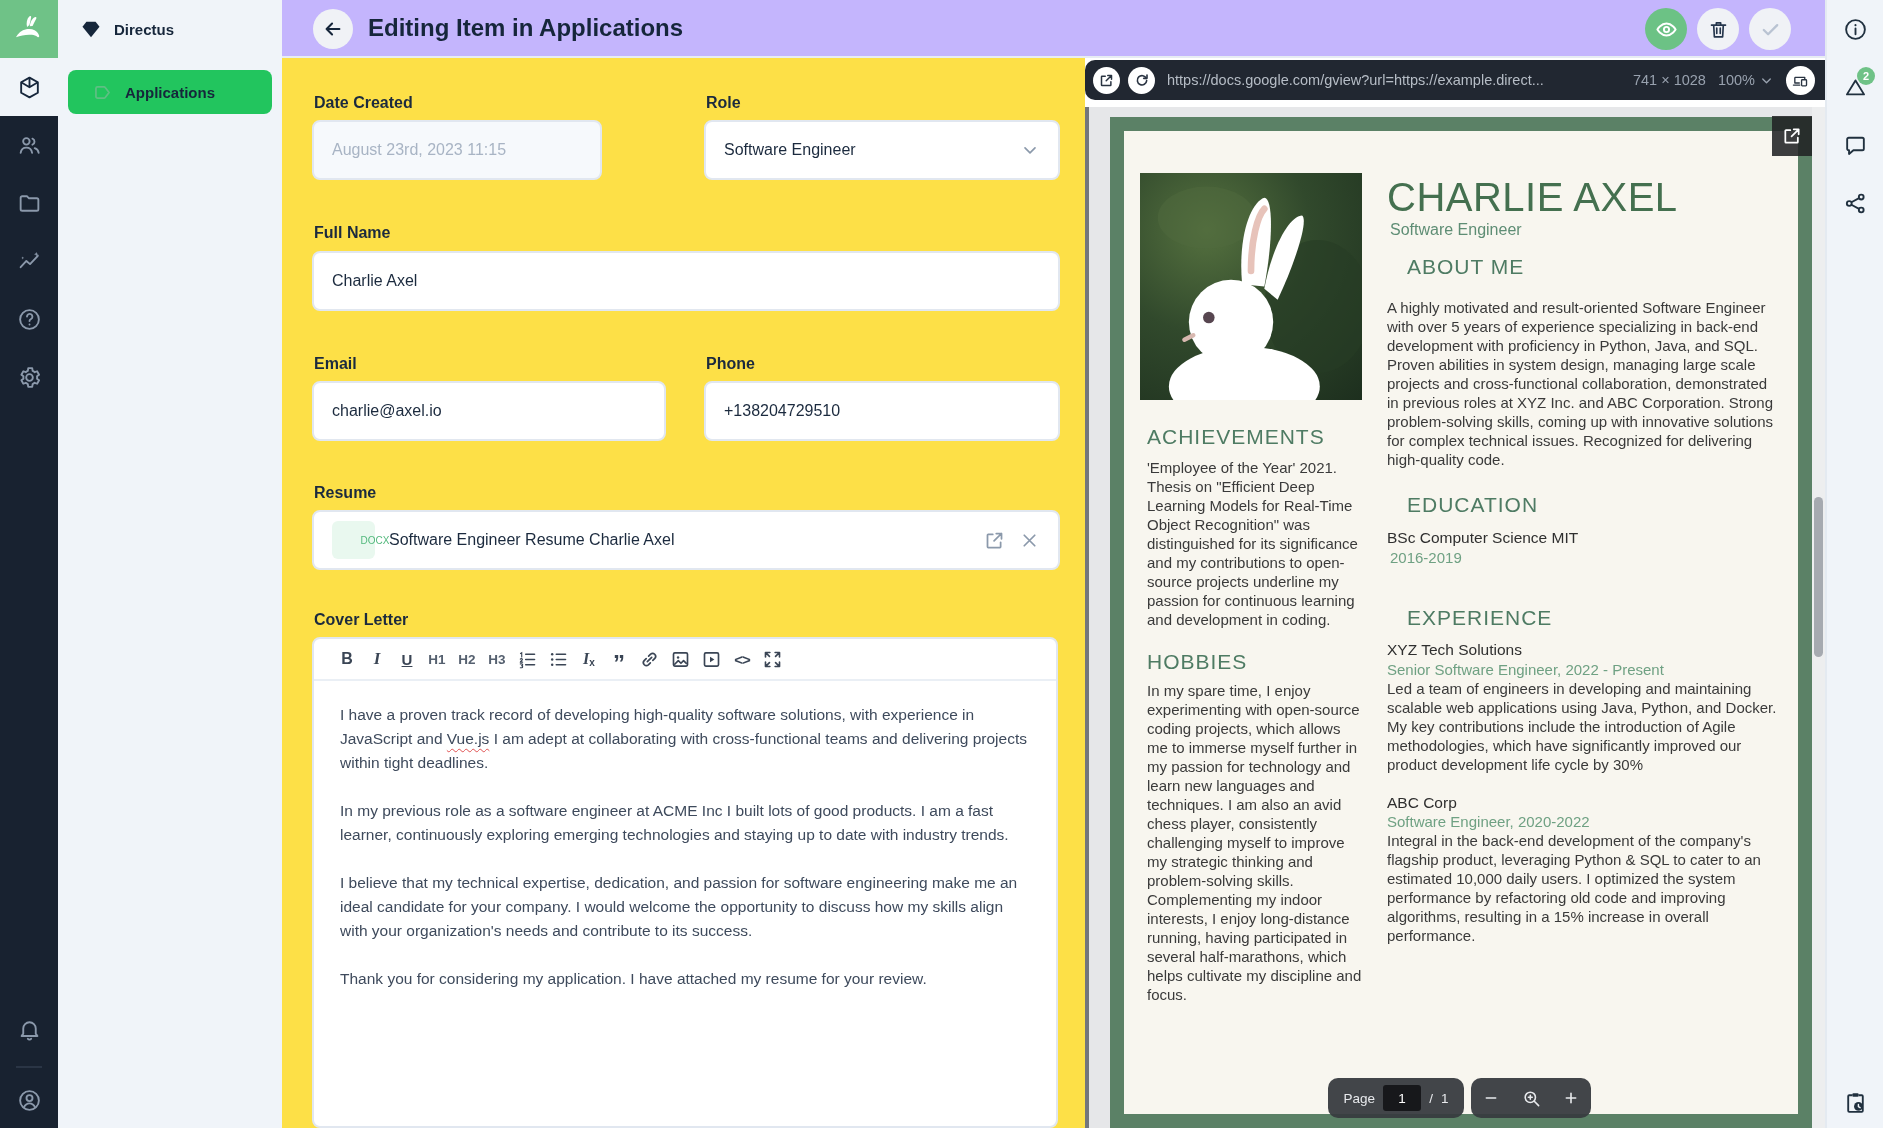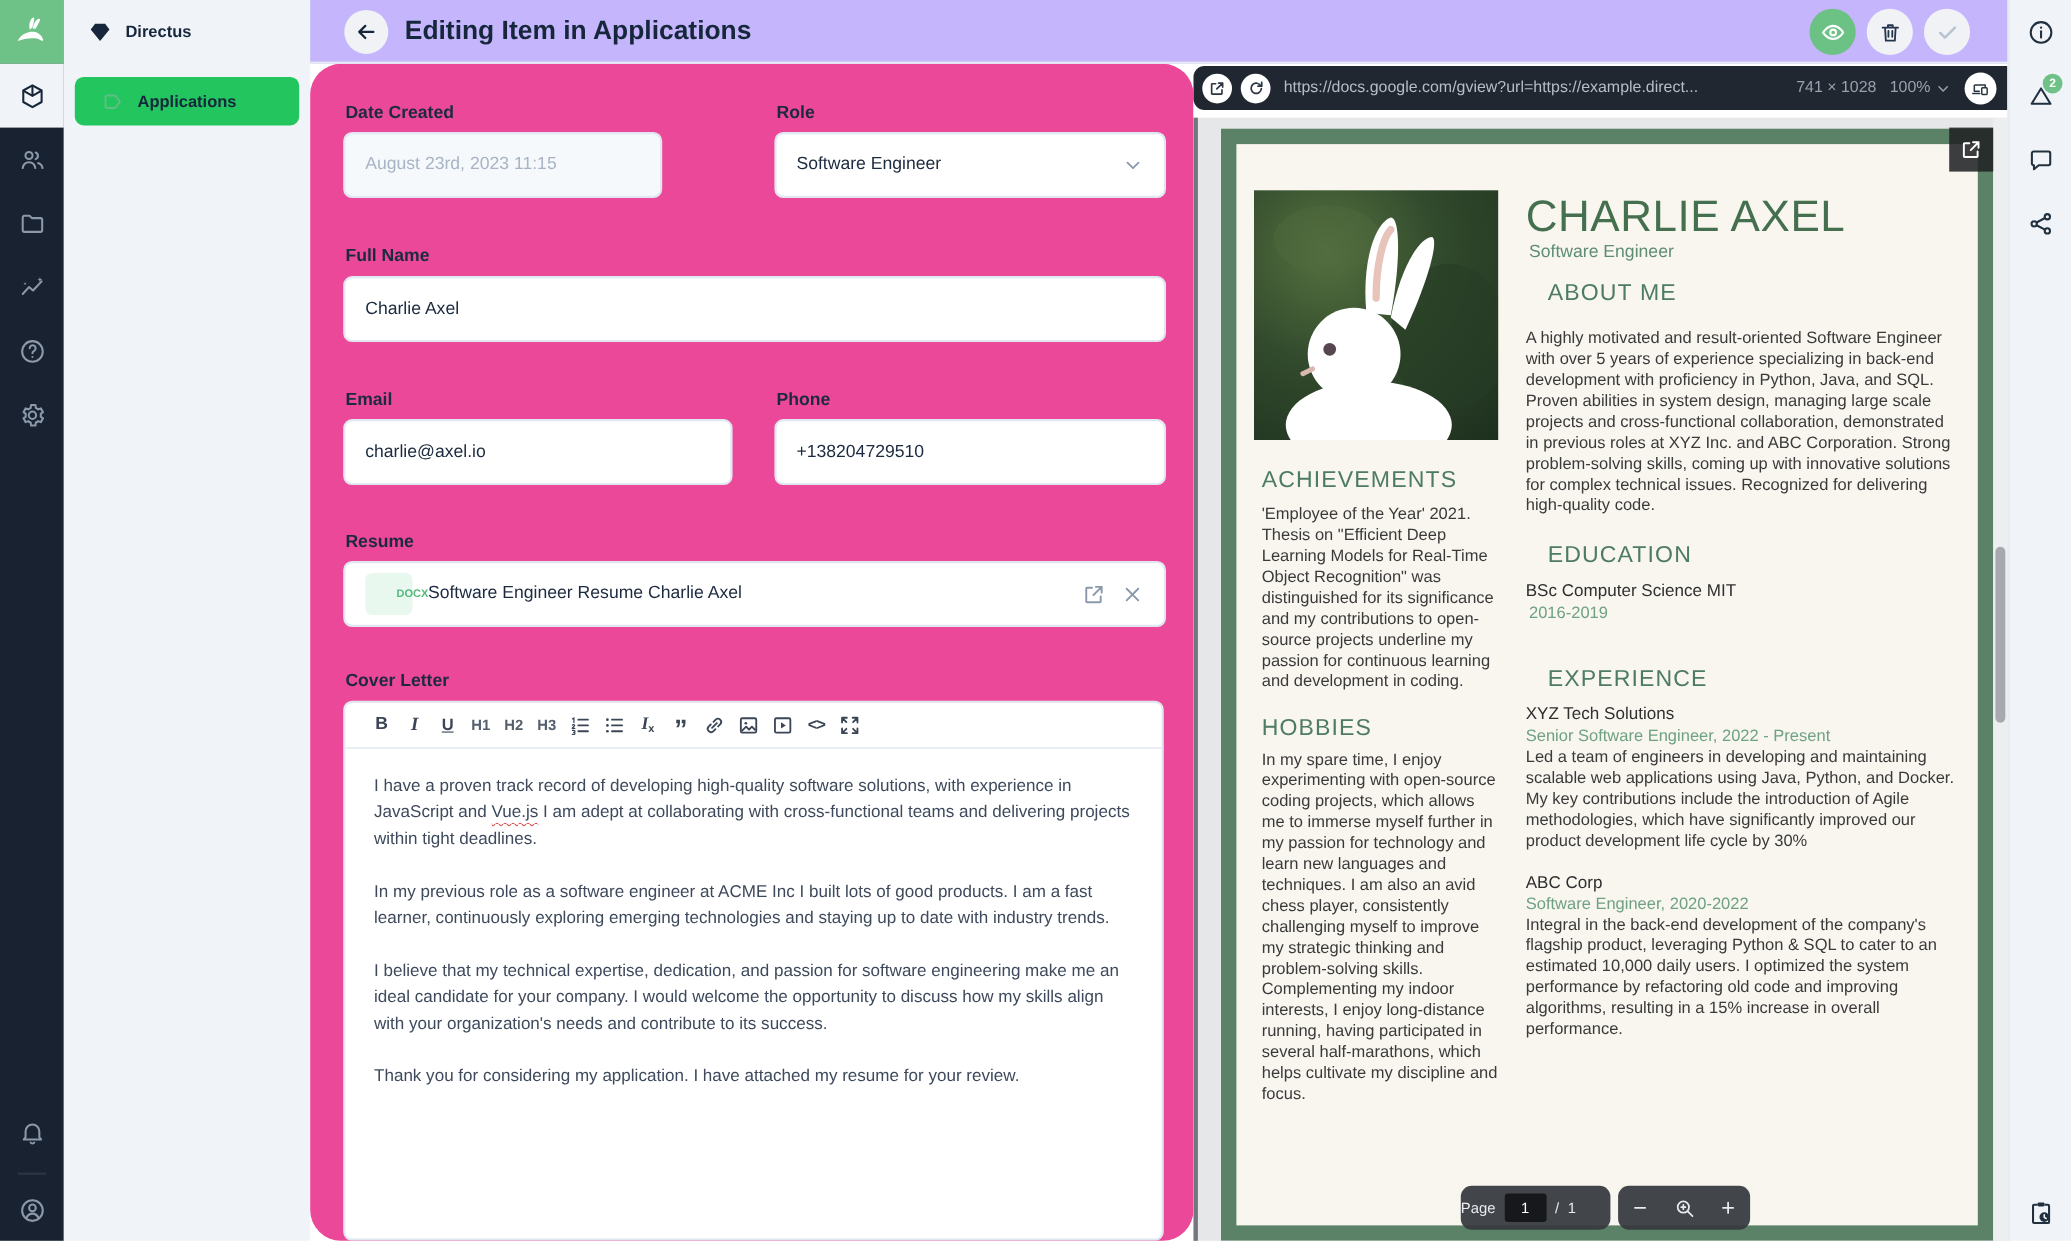--- a/index.html
+++ b/index.html
@@ -31,30 +31,30 @@
     background:#F0F2F6; display:flex; align-items:center; justify-content:center; cursor:pointer; }
   .page-title { position:absolute; left:86px; top:0; height:56px; display:flex; align-items:center;
     font-size:24px; font-weight:700; color:#16263B; }
   .actions { position:absolute; right:92px; top:8px; display:flex; gap:10px; }
   .action-btn { width:42px; height:42px; border-radius:50%; display:flex; align-items:center; justify-content:center; cursor:pointer; }
   .action-eye { background:#6CC285; color:#fff; }
   .action-trash { background:#F0F2F6; color:#25364C; }
   .action-check { background:#F0F2F6; color:#B9C3D2; }
 
   
-  .form-area { position:absolute; left:282px; top:58px; width:803px; height:1070px; background:#ec4899; overflow:hidden;border-radius:28px; }
+  .form-area { position:absolute; left:282px; top:58px; width:803px; height:1070px; background:#fde047; overflow:hidden; }
   .f-label { position:absolute; font-size:16px; font-weight:700; color:#1B2A3E; }
   .field { position:absolute; height:60px; border:2px solid #E1E7F0; border-radius:8px; background:#fff;
     display:flex; align-items:center; padding:0 18px; font-size:16px; color:#1B2A3E; }
   .field input { border:none; outline:none; width:100%; font:inherit; color:inherit; background:transparent; }
   .field.disabled { background:#F6F9FC; color:#A8B4C4; }
   .field.disabled input { color:#A8B4C4; }
   .chev { margin-left:auto; color:#8B99AB; }
   .docx-chip { width:38px; height:38px; border-radius:6px; background:#E9F8EF; color:#53B97D;
-    font-size:10px; font-weight:700; display:flex; align-items:center; justify-content:center; margin-right:14px;padding-left:43px; }
+    font-size:10px; font-weight:400; display:flex; align-items:center; justify-content:center; margin-right:14px;padding-left:43px; }
   .file-icons { margin-left:auto; display:flex; gap:14px; color:#8B99AB; }
   .file-icons span { cursor:pointer; }
 
   
   .editor { position:absolute; left:30px; top:579px; width:746px; height:491px;
     border:2px solid #E1E7F0; border-radius:8px; background:#fff; }
   .toolbar { height:42px; border-bottom:2px solid #EAEFF5; display:flex; align-items:center;
     padding-left:20px; gap:4px; color:#3A4555; }
   .tbtn { min-width:26px; height:30px; padding:0 3px; display:flex; align-items:center; justify-content:center;
     cursor:pointer; font-size:15px; }
@@ -90,21 +90,21 @@
   .doc-p { font-size:15px; line-height:19px; color:#3A3A3A; }
   .doc-name { font-size:40px; letter-spacing:.5px; color:#44704F; white-space:nowrap; }
   .doc-sub { font-size:16px; color:#5E8D74; }
   .doc-green { font-size:15px; line-height:19px; color:#6FA183; }
   .doc-strong { font-size:15.5px; line-height:19px; color:#2F2F2F; }
   .open-overlay { position:absolute; left:687px; top:58px; width:40px; height:40px;
     background:rgba(32,33,36,.87); color:#fff; display:flex; align-items:center; justify-content:center; cursor:pointer; }
   .scrollbar { position:absolute; left:727px; top:49px; width:13px; height:1021px; background:#EDEEEF; }
   .scroll-thumb { position:absolute; left:2px; top:390px; width:9px; height:160px; background:#A6AAB0; border-radius:5px; }
   .pc-group { position:absolute; top:1020px; height:40px; background:rgba(56,59,63,.95); border-radius:10px;
-    display:flex; align-items:center; justify-content:flex-start; color:#E8EAED; }
+    display:flex; align-items:center; justify-content:center; color:#E8EAED; }
   .pc-pages { left:243px; width:136px; gap:8px; font-size:13.5px; }
   .pc-zoom { left:386px; width:120px; gap:0; }
   .pc-input { width:38px; height:26px; background:#17181B; border-radius:3px; color:#fff;
     font-size:13.5px; display:flex; align-items:center; justify-content:center; }
   .pc-btn { width:40px; height:40px; display:flex; align-items:center; justify-content:center; cursor:pointer; }
 
   
   .right-bar { position:absolute; right:0; top:0; width:58px; height:1128px; background:#F0F4F9;
     border-left:2px solid #E4EAF1; display:flex; flex-direction:column; align-items:center;
     padding-top:7px; padding-bottom:4px; gap:14px; z-index:6; }

